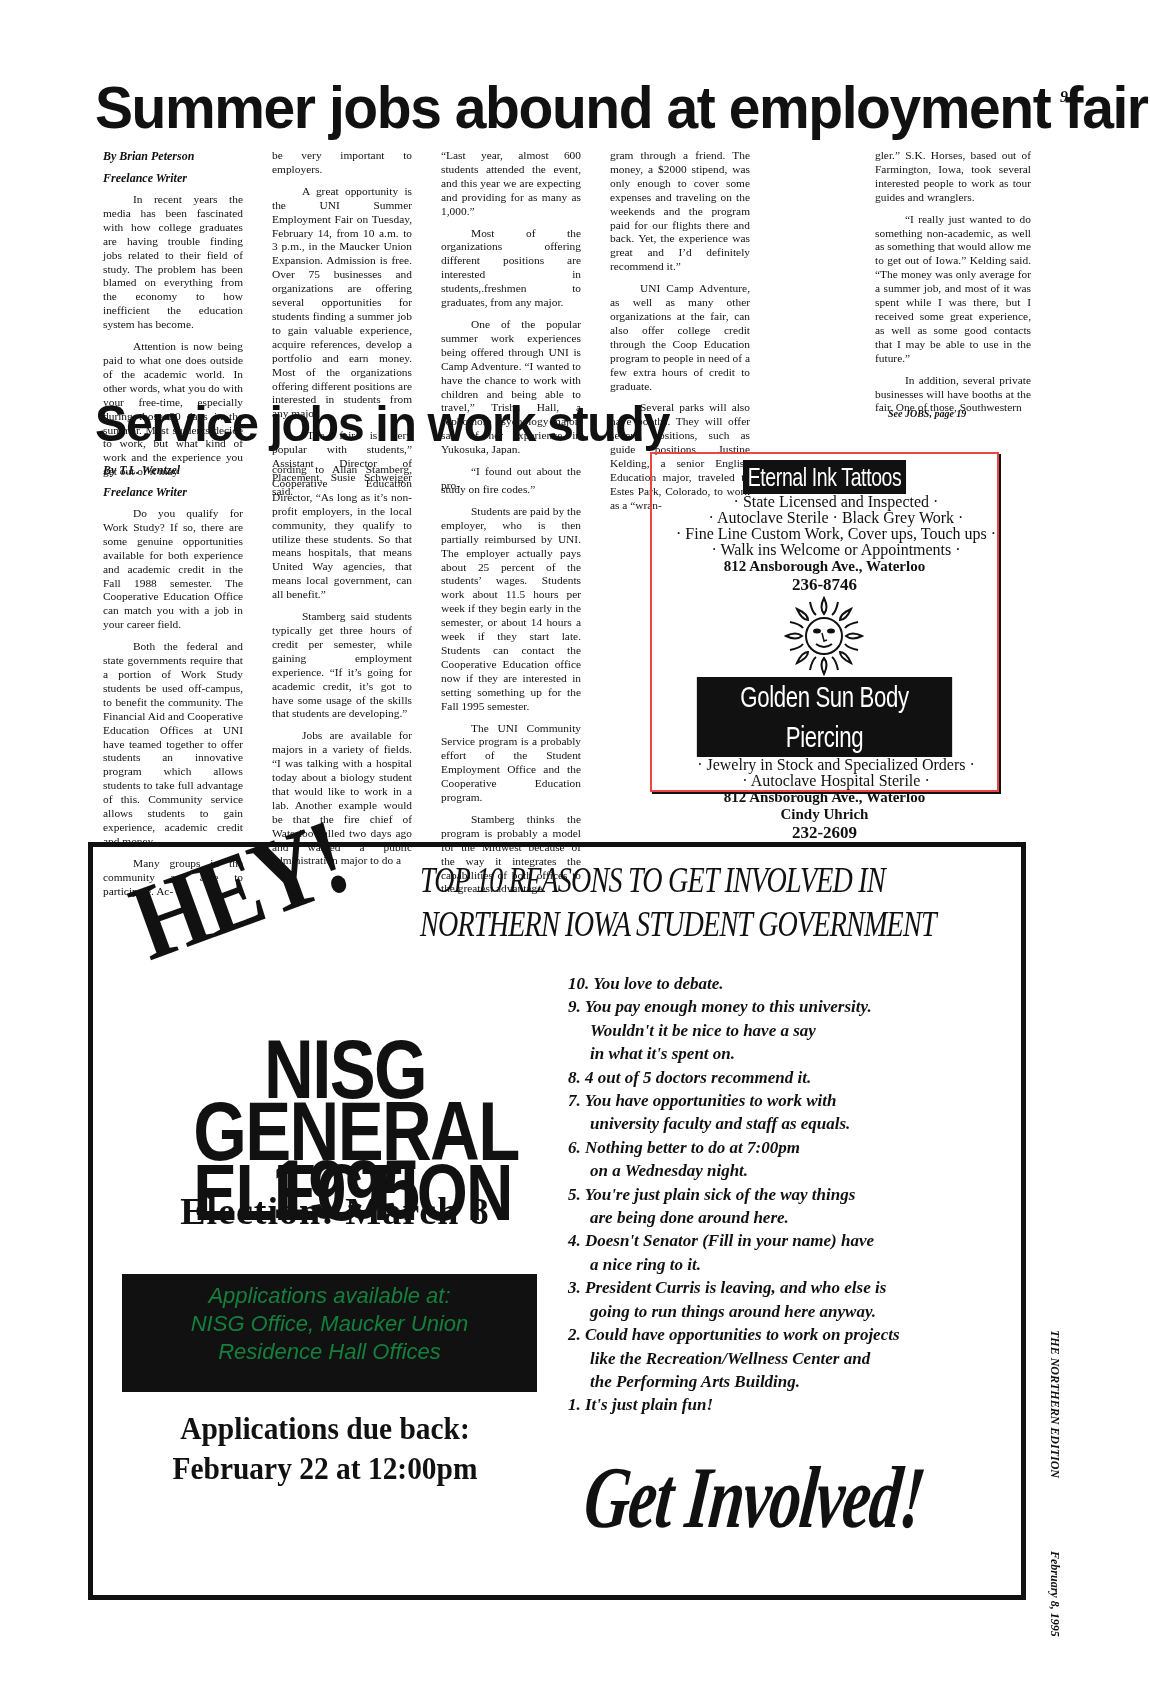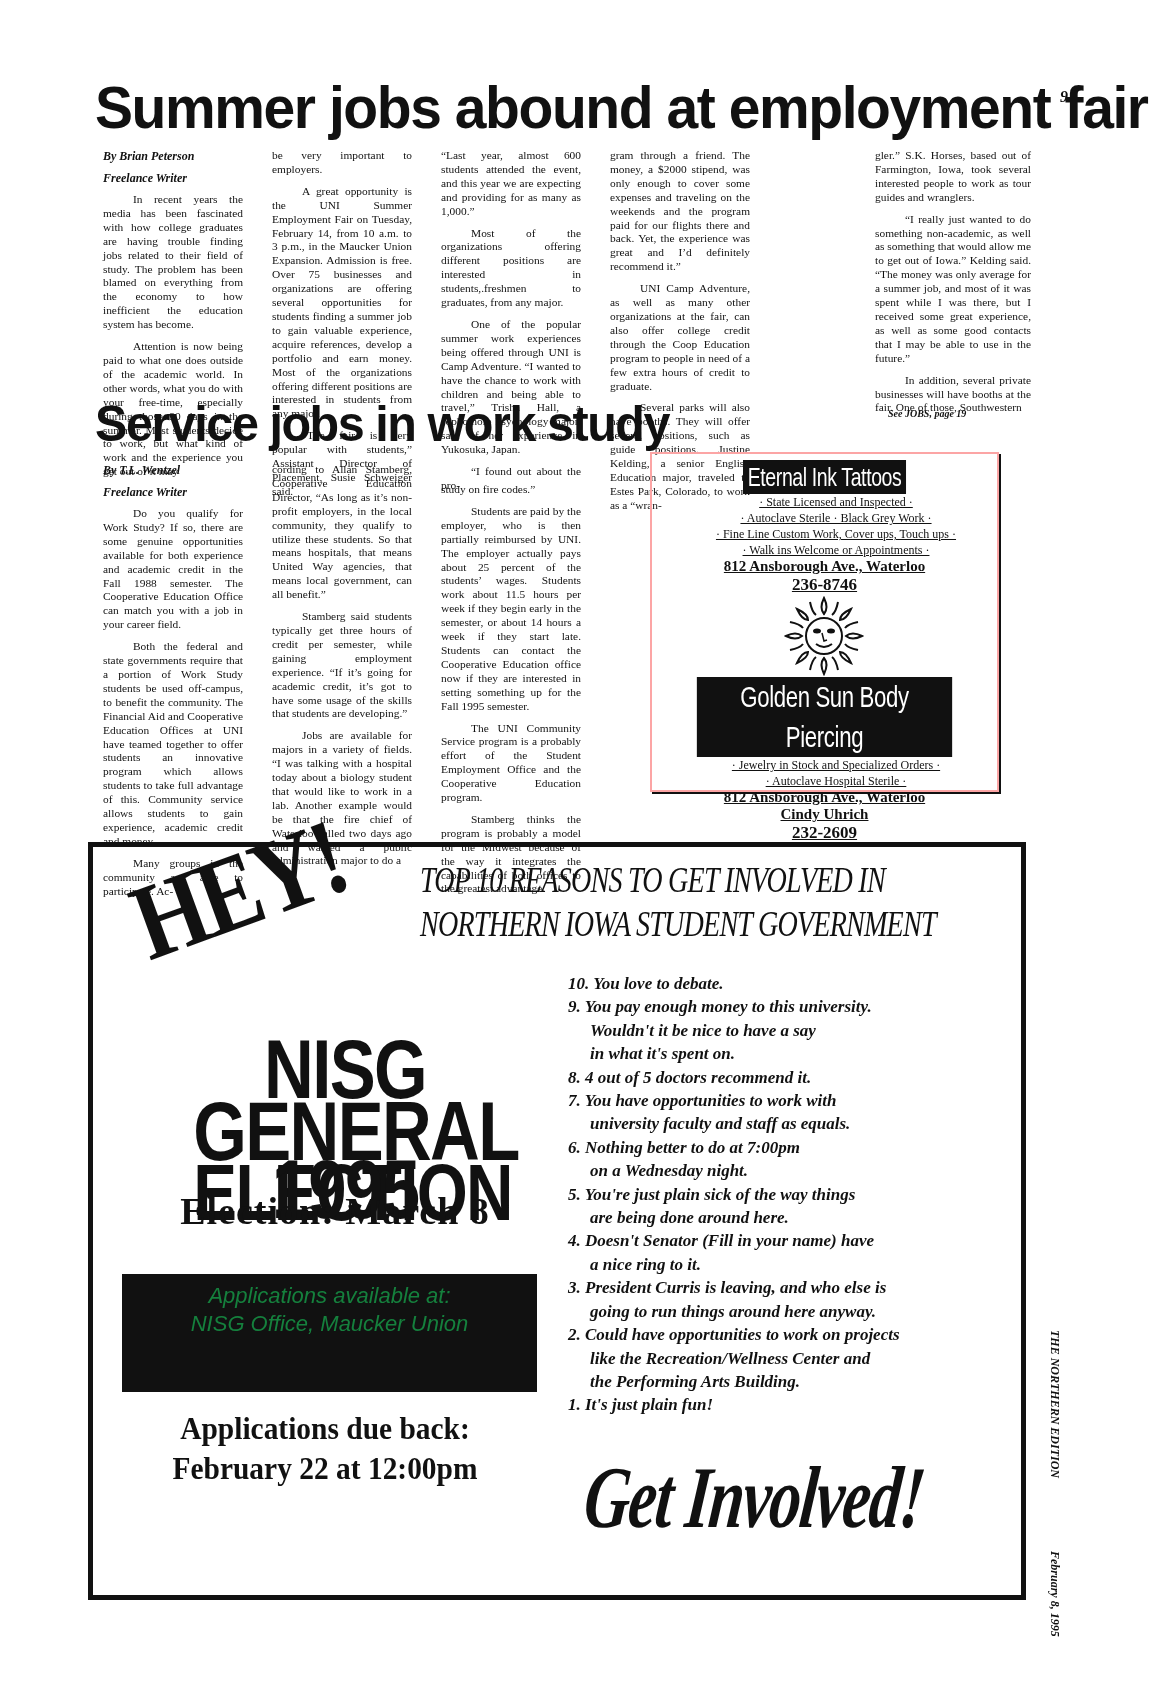--- a/index.html
+++ b/index.html
@@ -8,23 +8,23 @@
   .headline { font-family:"Liberation Sans", sans-serif; font-weight:bold; letter-spacing:-1.5px; color:#111; white-space:nowrap; transform-origin:left top; }
   .h1 { left:95px; top:78px; font-size:60px; line-height:60px; transform:scaleX(0.95); }
   .pagenum { left:1060px; top:88px; font-family:"Liberation Serif", serif; font-style:italic; font-weight:bold; font-size:16px; }
   .h2 { left:95px; top:398px; font-size:50px; line-height:52px; transform:scaleX(0.97); }
   .col { position:absolute; font-size:11.4px; line-height:13.9px; text-align:justify; hyphens:manual; }
   .col p { margin:8px; text-indent:30px; }
   .col p.noindent { text-indent:0; }
   .byline { font-weight:bold; font-style:italic; font-size:12px; line-height:14px; text-indent:0 !important; }
   .seejobs { left:888px; top:408px; font-weight:bold; font-style:italic; font-size:10px; }
   
-  .adbox { left:650px; top:452px; width:345px; height:336px; border:2px solid #fca5a5; box-shadow:2px 2px 0 #111; text-align:center;text-decoration:underline; }
+  .adbox { left:650px; top:452px; width:345px; height:336px; border:2px solid #ef4444; box-shadow:2px 2px 0 #111; text-align:center; }
   .ad-title { display:inline-block; background:#111; color:#fff; font-family:"Liberation Sans", sans-serif; font-size:25px; line-height:34px; padding:0 6px; transform:scaleX(0.78); letter-spacing:-0.5px; }
-  .ad-line { font-size:12px; line-height:16px;margin-left:23px; }
+  .ad-line { font-size:16px; line-height:16px;margin-left:23px; }
   .ad-bold { font-weight:bold; font-size:15px; line-height:17px; }
   .ad-phone { font-weight:bold; font-size:17px; line-height:20px; }
   
   .bigad { left:88px; top:842px; width:928px; height:748px; border:5px solid #111; }
   .hey { left:120px; top:880px; font-family:"Liberation Serif", serif; font-weight:bold; font-size:108px; line-height:100px; transform:rotate(-20deg) scaleX(0.85); transform-origin:left top; letter-spacing:-4px; }
   .top10 { left:420px; top:858px; font-family:"Liberation Serif", serif; font-style:italic; font-size:36px; line-height:44px; transform:scaleX(0.78); transform-origin:left top; white-space:nowrap; letter-spacing:-1px; }
   .nisg { left:160px; width:370px; text-align:center; font-family:"Liberation Sans", sans-serif; font-weight:bold; font-size:84px; line-height:82px; transform:scaleX(0.82); transform-origin:center top; letter-spacing:-2px; }
   .elect-date { left:130px; top:1189px; width:410px; text-align:center; font-family:"Liberation Serif", serif; font-weight:bold; font-size:38px; letter-spacing:1px; }
   .appbox { left:122px; top:1274px; width:415px; height:118px; background:#111; color:#15803d; text-align:center; font-family:"Liberation Sans", sans-serif; font-style:italic; font-size:22px; line-height:28px; padding-top:8px; box-sizing:border-box; }
   .due { left:100px; top:1408px; width:450px; text-align:center; font-family:"Liberation Serif", serif; font-weight:bold; font-size:32px; line-height:40px; transform:scaleX(0.92); transform-origin:center top; }
@@ -138,20 +138,21 @@
 
 <div class="abs" style="left:160px; top:1148px;"></div>
 
 <div class="abs nisg" style="top:1148px;">1995</div>
 
 <div class="abs elect-date">Election:  March 8</div>
 
 <div class="abs appbox">
   <div>Applications available at:</div>
   <div>NISG Office, Maucker Union</div>
+  <div>Residence Hall Offices</div>
 </div>
 
 <div class="abs due">
   <div>Applications due back:</div>
   <div>February 22 at 12:00pm</div>
 </div>
 
 <div class="abs reasons">
   <div class="r ten">10. You love to debate.</div>
   <div class="r">9. You pay enough money to this university.

